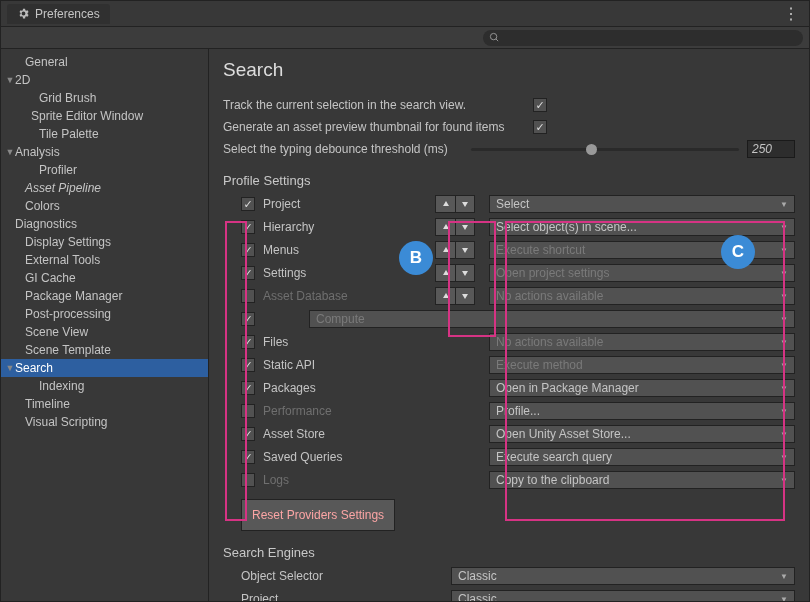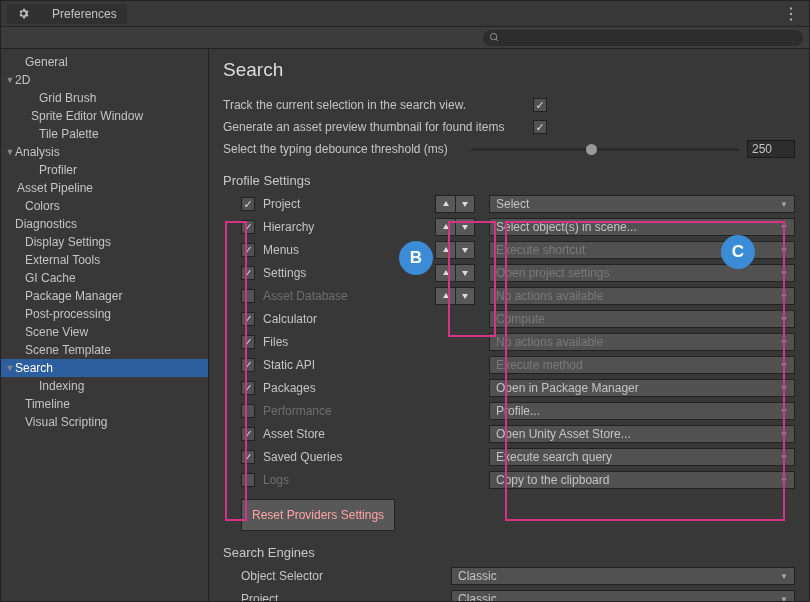--- a/index.html
+++ b/index.html
@@ -1,19 +1,19 @@
 <!DOCTYPE html>
 <html><head>
 <meta charset="utf-8">
 <style>
   * { box-sizing: border-box; margin:0; padding:0; font-family: Arial, Helvetica, sans-serif; }
   body { background:#383838; color:#c4c4c4; font-size:12px; width:810px; height:602px; overflow:hidden; }
   .window { display:flex; flex-direction:column; height:100%; border:1px solid #222; }
   .titlebar { background:#383838; display:flex; align-items:center; height:26px; padding:0 6px; border-bottom:1px solid #222; }
-  .title-tab { display:flex; align-items:center; gap:22px; background:#303030; padding:3px 10px; border-top-left-radius:3px; border-top-right-radius:3px;}
+  .title-tab { display:flex; align-items:center; gap:5px; background:#303030; padding:3px 10px; border-top-left-radius:3px; border-top-right-radius:3px;}
   .gear-icon svg { display:block; }
   .kebab { margin-left:auto; color:#c4c4c4; font-size:16px; padding:0 4px; cursor:pointer;}
   .toolbar { height:22px; background:#3c3c3c; border-bottom:1px solid #222; display:flex; align-items:center; padding:0 6px;}
   .search-box { margin-left:auto; width:320px; height:16px; background:#2d2d2d; border-radius:8px; display:flex; align-items:center; padding:0 6px; }
   .search-box svg { flex:none; }
   .main { display:flex; flex:1; min-height:0; }
   .sidebar { width:208px; background:#383838; border-right:1px solid #222; padding-top:4px; overflow:hidden;}
   .sb-item { height:18px; line-height:18px; white-space:nowrap; cursor:pointer; display:flex; align-items:center;}
   .sb-item.selected { background:#2d5fa0; color:#fff; }
   .sb-arrow { display:inline-block; width:10px; text-align:center; font-size:9px; color:#888;}
@@ -37,21 +37,21 @@
   .dd { margin-left:12px; flex:1; height:18px; background:#515151; border:1px solid #222; display:flex; align-items:center; padding:0 6px; cursor:pointer; position:relative;}
   .dd.disabled { color:#7a7a7a;align-items:center; }
   .dd .caret { margin-left:auto; font-size:8px; color:#aaa;}
   .reset-btn { margin:6px 0 0 18px; height:32px; padding:0 10px; background:#585858; border:1px solid #222; color:#fca5a5; cursor:pointer; font-size:12px;}
   .eng-row { display:flex; align-items:center; height:20px; margin-bottom:3px;}
   .eng-label { margin-left:18px; width:210px; color:#c4c4c4;}
   .eng-dd { flex:1; height:18px; background:#515151; border:1px solid #222; display:flex; align-items:center; padding:0 6px; cursor:pointer;}
   .eng-dd .caret { margin-left:auto; font-size:8px; color:#aaa;}
   .highlight { position:absolute; border:2px solid #d63384; pointer-events:none; }
   .badge { position:absolute; width:34px; height:34px; border-radius:50%; background:#3b8bd6; color:#fff; font-weight:bold; font-size:17px; display:flex; align-items:center; justify-content:center; pointer-events:none; }
-  input { font-family:inherit; }
+  input { font-family:inherit;font-style:italic; }
 </style>
 </head>
 <body>
 
 <div class="window">
   <div class="titlebar">
     <div class="title-tab">
       <span class="gear-icon">
         <svg width="13" height="13" viewBox="0 0 24 24" fill="#bbb">
             <path d="M19.4 13a7.5 7.5 0 000-2l2-1.6-2-3.4-2.4 1a7.4 7.4 0 00-1.7-1L15 3h-4l-.3 2.9a7.4 7.4 0 00-1.7 1l-2.4-1-2 3.4L6.6 11a7.5 7.5 0 000 2l-2 1.6 2 3.4 2.4-1a7.4 7.4 0 001.7 1L11 21h4l.3-2.9a7.4 7.4 0 001.7-1l2.4 1 2-3.4zM12 15.5A3.5 3.5 0 1115.5 12 3.5 3.5 0 0112 15.5z"></path>
@@ -94,21 +94,21 @@
           <span>Tile Palette</span>
         </div>
         <div class="sb-item" style="padding-left: 4px;">
           <span class="sb-arrow">▼</span>
           <span>Analysis</span>
         </div>
         <div class="sb-item" style="padding-left: 28px;">
           <span class="sb-arrow"></span>
           <span>Profiler</span>
         </div>
-        <div class="sb-item" style="padding-left: 6px;">
+        <div class="sb-item" style="padding-left: 14px; font-style: italic;">
           <span class="sb-arrow"></span>
           <span>Asset Pipeline</span>
         </div>
         <div class="sb-item" style="padding-left: 14px;">
           <span class="sb-arrow"></span>
           <span>Colors</span>
         </div>
         <div class="sb-item" style="padding-left: 4px;">
           <span class="sb-arrow"></span>
           <span>Diagnostics</span>
@@ -275,21 +275,20 @@
                 </svg>
               </div>
             </div>
             <div class="dd disabled">
               <span>No actions available</span>
               <span class="caret">▼</span>
             </div>
           </div>
           <div class="prov-row">
             <span class="check prov-check on"></span>
-            <span class="prov-label">Calculator</span>
             <div class="arrows" style="width: 42px;"></div>
             <div class="dd disabled">
               <span>Compute</span>
               <span class="caret">▼</span>
             </div>
           </div>
           <div class="prov-row">
             <span class="check prov-check on"></span>
             <span class="prov-label">Files</span>
             <div class="arrows" style="width: 42px;"></div>

